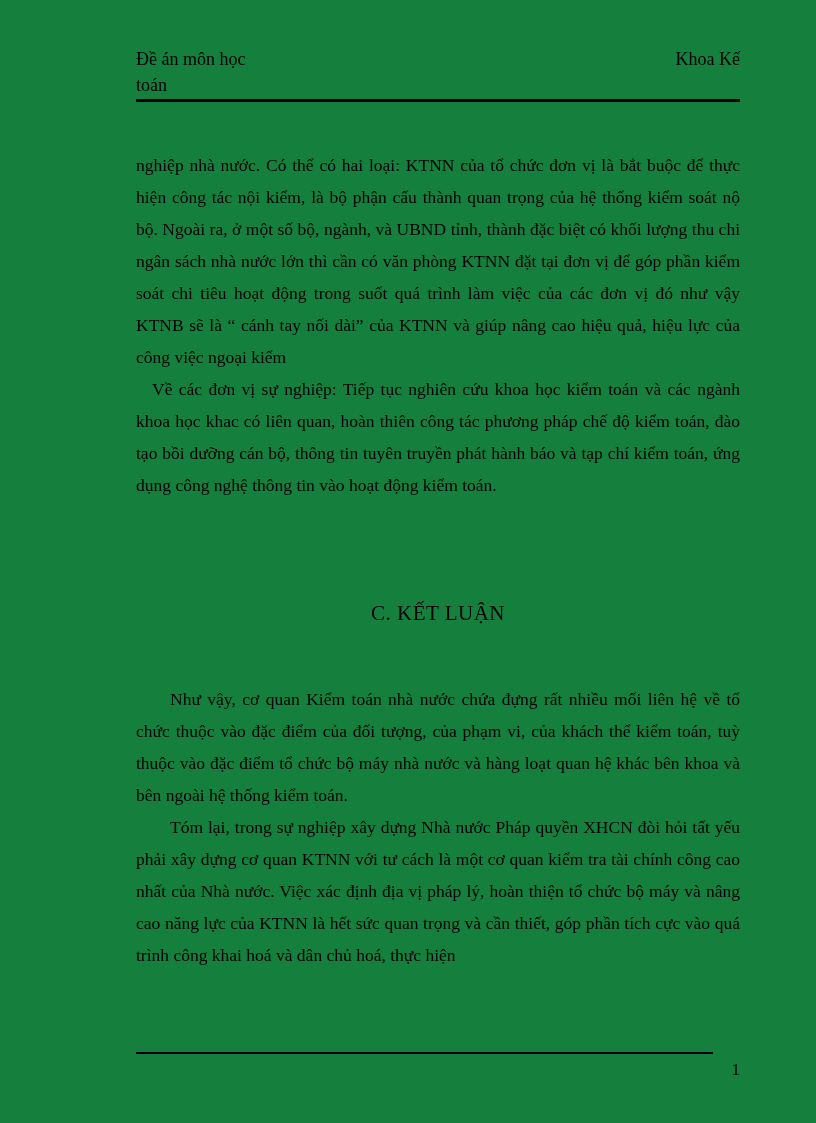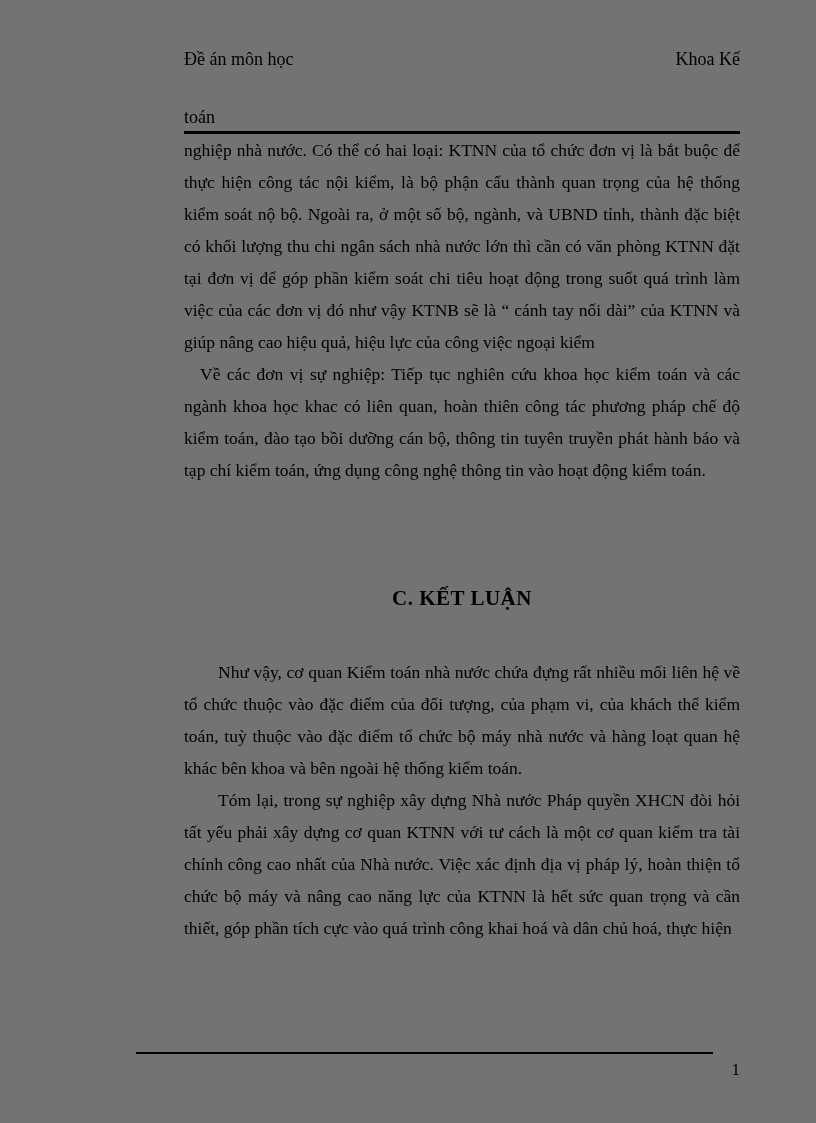--- a/index.html
+++ b/index.html
@@ -2,62 +2,60 @@
 <html><head>
 <meta charset="utf-8">
 <style>
   * { margin: 0; padding: 0; box-sizing: border-box; }
   html, body { background: #ffffff; }
   .page {
     position: relative;
     width: 816px;
     height: 1123px;
     margin: 0 auto;
-    background: #737373;
+    background: #15803d;
     color: #000000;
     font-family: "Liberation Serif", "DejaVu Serif", serif;
     overflow: hidden;
-    padding-left: 48px;
   }
   .content {
     padding: 46px 76px 0 136px;
   }
   .header-row {
     display: flex;
     justify-content: space-between;
     align-items: flex-start;
     font-size: 18px;
     line-height: 26px;
   }
   .header-line2 {
     font-size: 18px;
     line-height: 26px;
-    margin-top: 32px;
   }
   .header-rule {
     border: none;
     border-top: 3px solid #000000;
     margin: 1px 0 0 0;
   }
   .doc-body p.para {
     font-size: 17.5px;
     line-height: 32px;
     text-align: justify;
     text-justify: inter-word;
   }
-  .para.no-indent { text-indent: 0; }
+  .para.no-indent { text-indent: 0; margin-top: 47px; }
   .para.small-indent { text-indent: 16px; }
   .para.indent { text-indent: 34px; }
   .section-heading {
     font-size: 21px;
     line-height: 28px;
     text-align: center;
-    font-weight: bold;
+    font-weight: normal;
     margin-top: 98px;
-    margin-bottom: 44px;
+    margin-bottom: 56px;
     letter-spacing: 0.5px;
   }
   .footer {
     position: absolute;
     left: 136px;
     right: 76px;
     top: 1052px;
   }
   .footer-rule {
     border: none;

